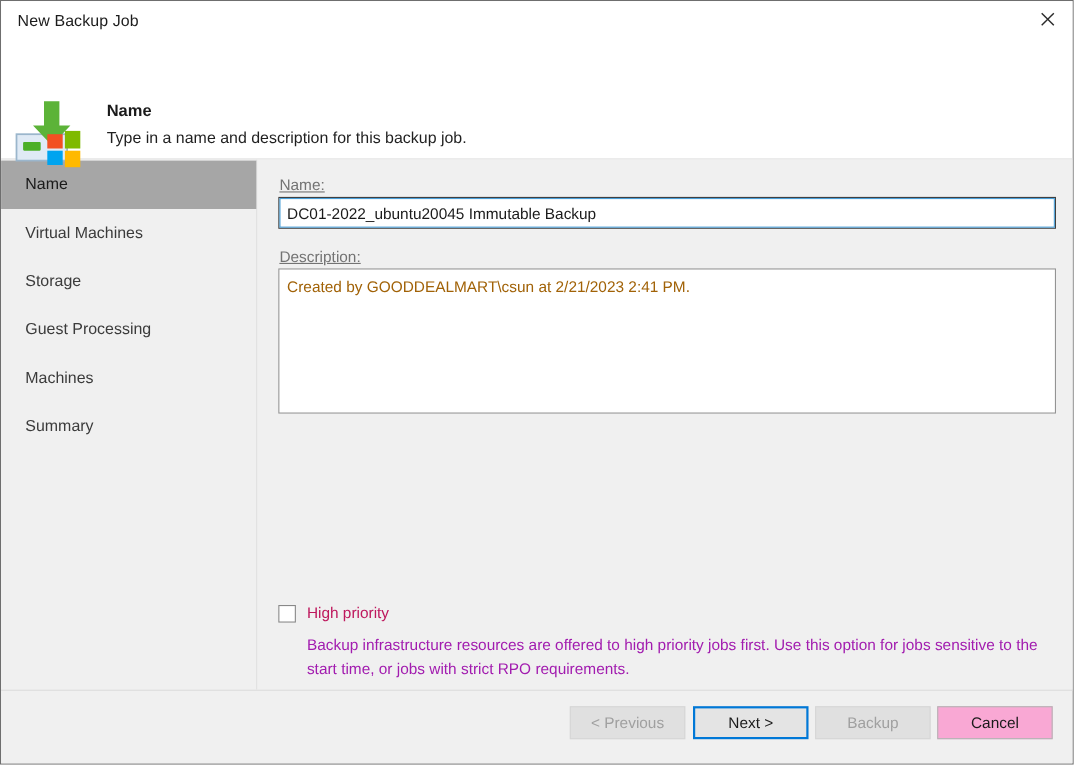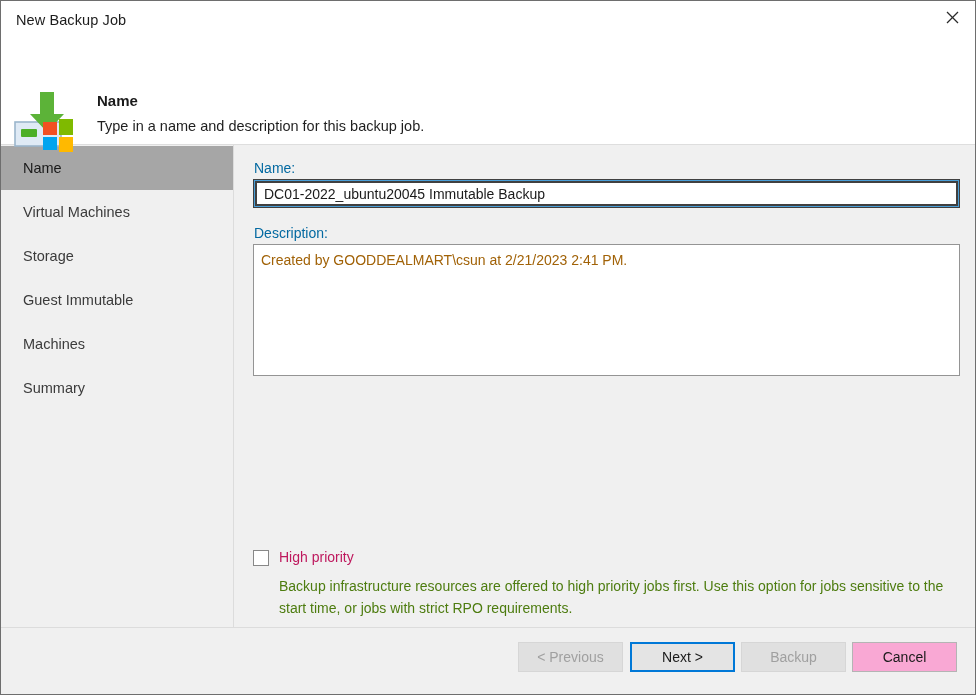--- a/index.html
+++ b/index.html
@@ -116,33 +116,34 @@
   .content {
     flex: 1 1 auto;
     position: relative;
     background: #f0f0f0;
     padding: 0;
   }
 
   .field-label {
     position: absolute;
     font-size: 14px;
-    color: #0369a1;
+    color: #737373;
+    text-decoration: underline;
   }
   #label-name { left: 20px; top: 15px; }
   #label-desc { left: 20px; top: 80px; }
 
   .name-input {
     position: absolute;
     left: 19px;
     top: 34px;
     width: 707px;
     height: 29px;
     box-sizing: border-box;
-    border: 4px solid #404040;
+    border: 1px solid #404040;
     outline: 1px solid #4a9fd8;
     outline-offset: -2px;
     background: #ffffff;
     font-family: "Liberation Sans", sans-serif;
     font-size: 14px;
     color: #1a1a1a;
     padding: 0 7px;
   }
   .desc-area {
     position: absolute;
@@ -183,21 +184,21 @@
     font-size: 14px;
     color: #be185d;
     line-height: 17px;
   }
   .hp-desc {
     position: absolute;
     left: 45px;
     top: 430px;
     width: 690px;
     font-size: 14px;
-    color: #4d7c0f;
+    color: #a21caf;
     line-height: 22px;
   }
 
   
   .footer {
     height: 66px;
     flex: 0 0 auto;
     background: #f0f0f0;
     border-top: 1px solid #dcdcdc;
     position: relative;
@@ -265,21 +266,21 @@
     <div class="header-title">Name</div>
     <div class="header-sub">Type in a name and description for this backup job.</div>
   </div>
 
   <div class="body-row">
 
     <div class="sidebar">
       <div class="nav-item selected">Name</div>
       <div class="nav-item">Virtual Machines</div>
       <div class="nav-item">Storage</div>
-      <div class="nav-item">Guest Immutable</div>
+      <div class="nav-item">Guest Processing</div>
       <div class="nav-item">Machines</div>
       <div class="nav-item">Summary</div>
     </div>
 
     <div class="content">
 
       <div class="field-label" id="label-name">Name:</div>
       <input class="name-input" id="name-input" placeholder="" value="DC01-2022_ubuntu20045 Immutable Backup" style="">
 
       <div class="field-label" id="label-desc">Description:</div>

